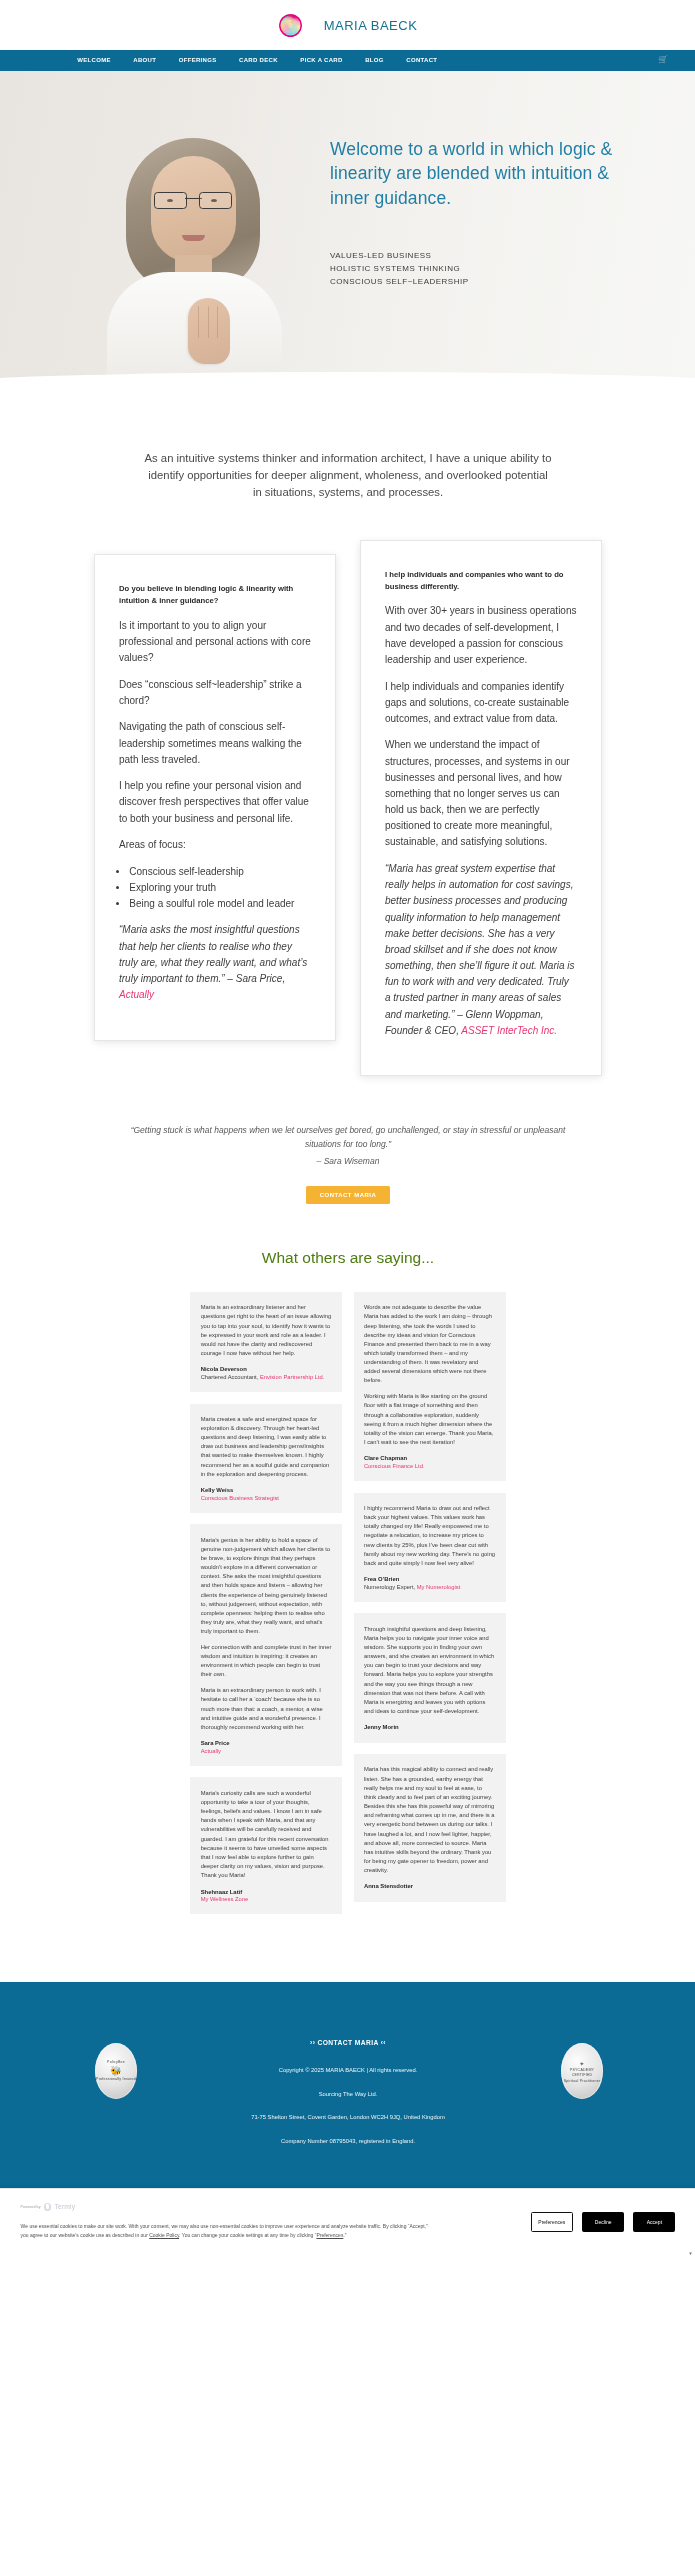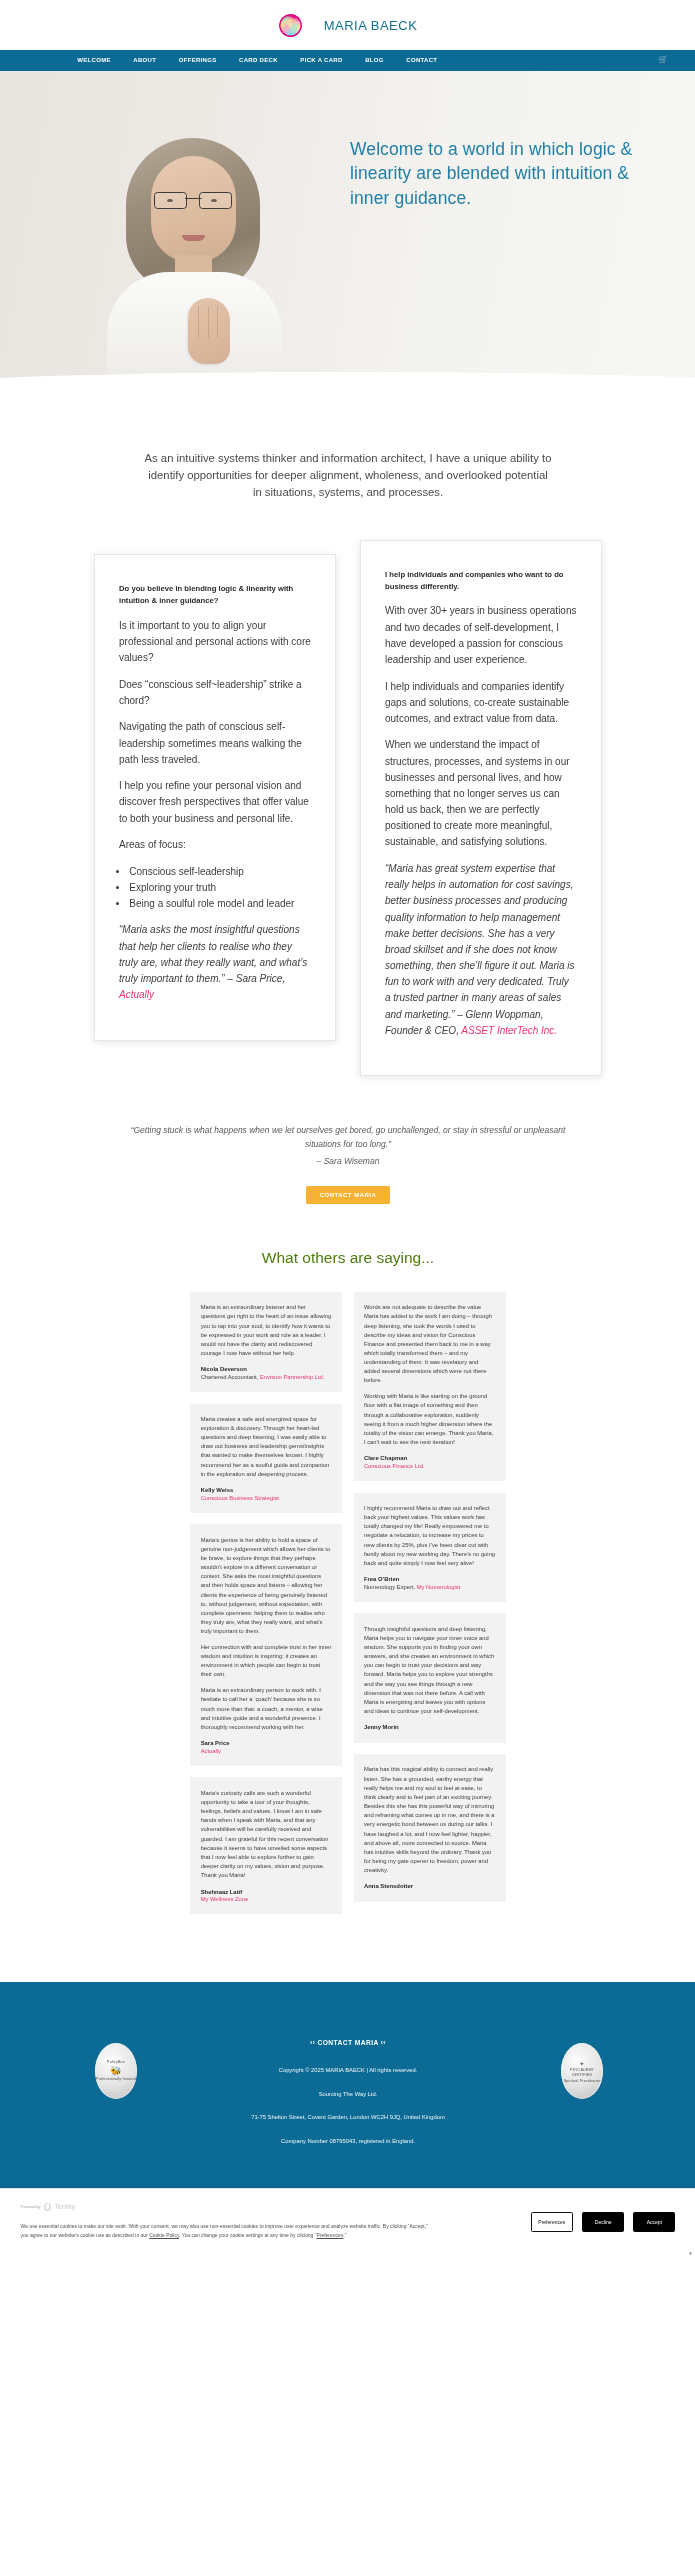--- a/index.html
+++ b/index.html
@@ -76,21 +76,21 @@
   }
   .hand {
     position:absolute; left:111px; top:181px; width:42px; height:66px;
     border-radius:20.6px 23px 15.5px 17.5px;
     background:linear-gradient(160deg,#e4c4aa 0%,#d4b096 100%);
     box-shadow:-1px 1px 2.6px rgba(0,0,0,.08);
   }
   .hand-line{ position:absolute; top:8.2px; width:1px; height:32px; background:rgba(160,120,95,.35); border-radius:1px; }
   .hero-text { position:absolute; left:330px; top:66px; width:319px; }
   .hero-headline {
-    font-size:17.5px; line-height:1.42; font-weight:300; color:#1f7fa6; letter-spacing:0.1px;margin-left:20px;
+    font-size:17.5px; line-height:1.42; font-weight:300; color:#1f7fa6; letter-spacing:0.1px;
   }
   .hero-tagline { margin-top:39px; font-size:8px; line-height:1.62; letter-spacing:0.5px; color:#3b3b3b; }
   .hero-curve {
     position:absolute; left:0; bottom:-2.1px; width:100%; height:36px;
     background:#fff; border-radius:100% 100% 0 0 / 100% 100% 0 0;
     transform:scaleX(1.35);
   }
 
   
   .intro {
@@ -227,20 +227,25 @@
     <div class="neck"></div>
     <div class="body-top"></div>
     <div class="hand">
       <div class="hand-line" style="left:10.3px"></div>
       <div class="hand-line" style="left:19.6px"></div>
       <div class="hand-line" style="left:29px"></div>
     </div>
   </div>
   <div class="hero-text">
     <div class="hero-headline">Welcome to a world in which logic &amp; linearity are blended with intuition &amp; inner guidance.</div>
+    <div class="hero-tagline">
+      <div>VALUES-LED BUSINESS</div>
+      <div>HOLISTIC SYSTEMS THINKING</div>
+      <div>CONSCIOUS SELF~LEADERSHIP</div>
+    </div>
   </div>
   <div class="hero-curve"></div>
 </div>
 
 <div class="intro">
   <p>As an intuitive systems thinker and information architect, I have a unique ability to identify opportunities for deeper alignment, wholeness, and overlooked potential in situations, systems, and processes.</p>
 </div>
 
 <div class="cards">
 

